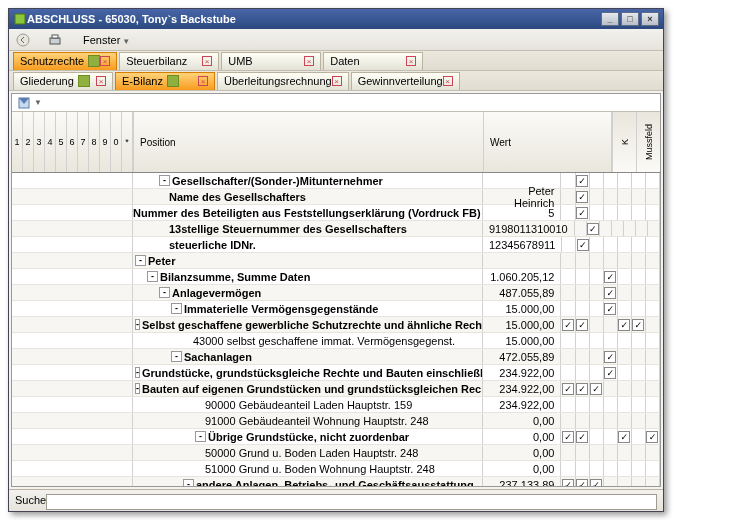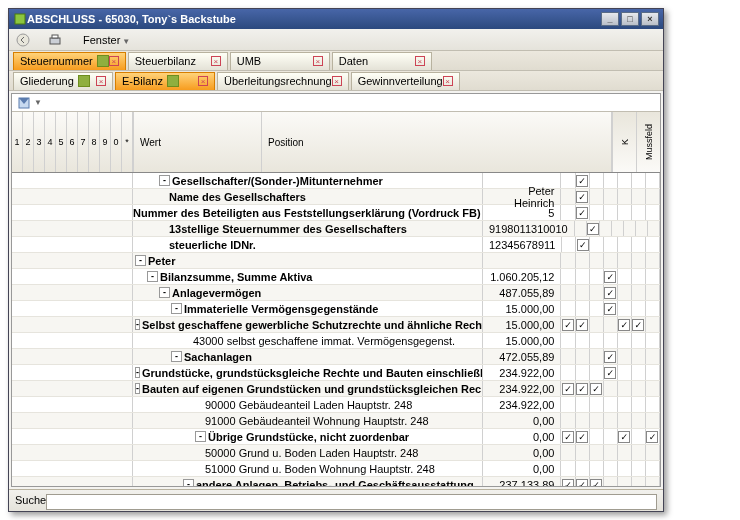--- a/index.html
+++ b/index.html
@@ -74,21 +74,21 @@
         <svg width="14" height="14">
           <rect x="2" y="5" width="10" height="6" fill="#CBCFD6" stroke="#555"></rect>
           <rect x="4" y="2" width="6" height="3" fill="#fff" stroke="#555"></rect>
         </svg>
       </span>
     <span class="menu-item"><span>Fenster</span><span class="dropdown-arrow">▼</span></span>
   </div>
 
   <div class="tabrow" id="tabrow1">
       <div class="tab orange">
-        <span>Steuernummer</span>
+        <span>Schutzrechte</span>
         <span class="pin"></span>
         <span class="close">×</span>
       </div>
       <div class="tab">
         <span>Steuerbilanz</span>
         <span class="close">×</span>
       </div>
       <div class="tab">
         <span>UMB</span>
         <span class="close">×</span>
@@ -138,22 +138,22 @@
           <div class="num-col">4</div>
           <div class="num-col">5</div>
           <div class="num-col">6</div>
           <div class="num-col">7</div>
           <div class="num-col">8</div>
           <div class="num-col">9</div>
           <div class="num-col">0</div>
           <div class="num-col">*</div>
         </div>
       <div class="head-main">
+        <div class="head-cell" style="width:350px;flex:0 0 350px">Position</div>
         <div class="head-cell" style="width:128px">Wert</div>
-        <div class="head-cell" style="width:350px;flex:0 0 350px">Position</div>
         <div class="head-cell vert">K</div>
         <div class="head-cell vert">Mussfeld</div>
         <div class="head-cell vert">Kontennachweis erwünscht</div>
         <div class="head-cell vert">Summen- mussfeld</div>
         <div class="head-cell vert">Rechnerisch notw., soweit erwünscht</div>
 
       </div>
     </div>
 
     <div class="body" id="gridbody">
@@ -257,21 +257,21 @@
           <div class="chk-cell"></div>
           <div class="chk-cell"></div>
           <div class="chk-cell"></div>
           <div class="chk-cell"></div>
         </div>
         <div class="row">
           <div class="num-cols-body"></div>
           <div class="pos-cell bold">
             <span class="indent" style="width: 12px;"></span>
             <span class="exp">-</span>
-            <span>Bilanzsumme, Summe Aktiva</span>
+            <span>Bilanzsumme, Summe Daten</span>
           </div>
           <div class="wert-cell">1.060.205,12</div>
           <div class="chk-cell"></div>
           <div class="chk-cell"></div>
           <div class="chk-cell"></div>
           <div class="chk-cell">
             <div class="chk">✓</div>
           </div>
           <div class="chk-cell"></div>
           <div class="chk-cell"></div>
@@ -407,21 +407,21 @@
           </div>
           <div class="chk-cell"></div>
           <div class="chk-cell"></div>
           <div class="chk-cell"></div>
           <div class="chk-cell"></div>
         </div>
         <div class="row">
           <div class="num-cols-body"></div>
           <div class="pos-cell">
             <span class="indent" style="width: 72px;"></span>
-            <span>90000 Gebäudeanteil Laden Hauptstr. 248</span>
+            <span>90000 Gebäudeanteil Laden Hauptstr. 159</span>
           </div>
           <div class="wert-cell">234.922,00</div>
           <div class="chk-cell"></div>
           <div class="chk-cell"></div>
           <div class="chk-cell"></div>
           <div class="chk-cell"></div>
           <div class="chk-cell"></div>
           <div class="chk-cell"></div>
           <div class="chk-cell"></div>
         </div>

